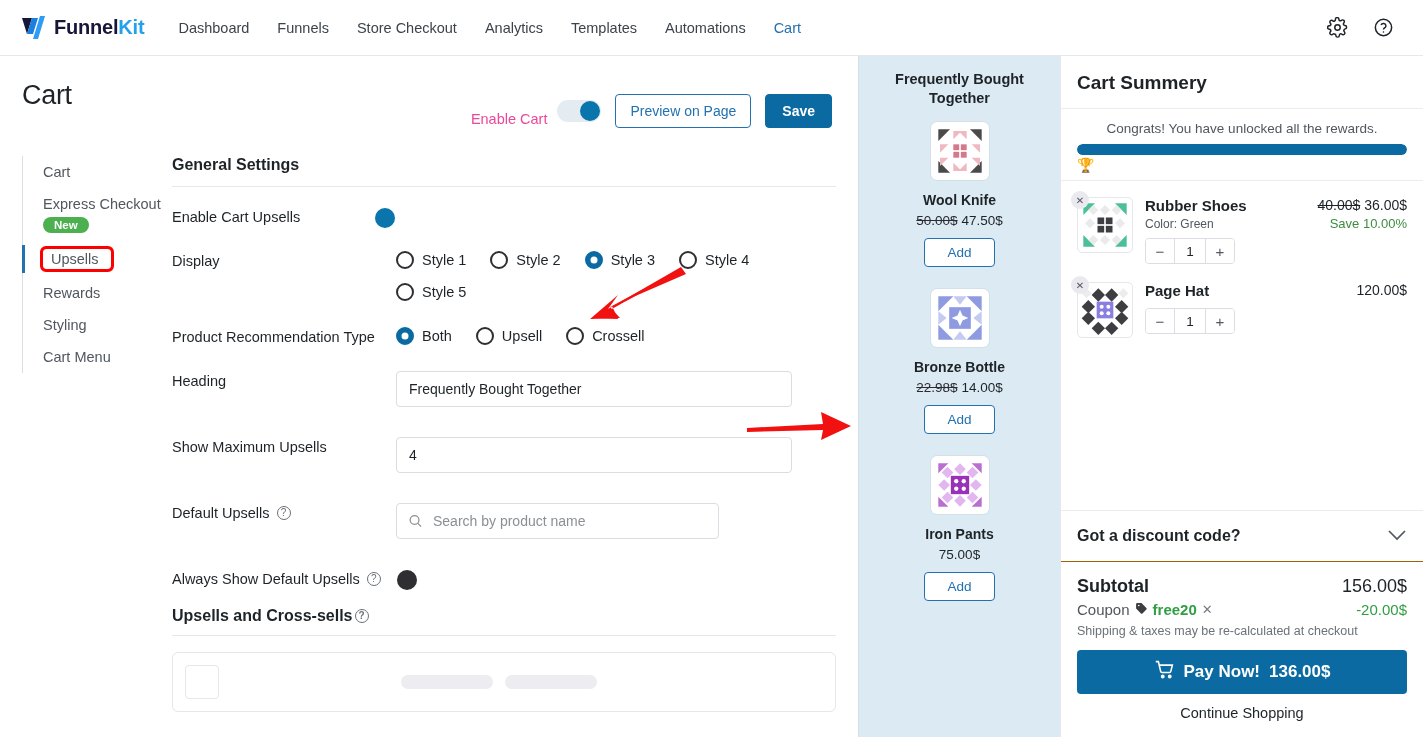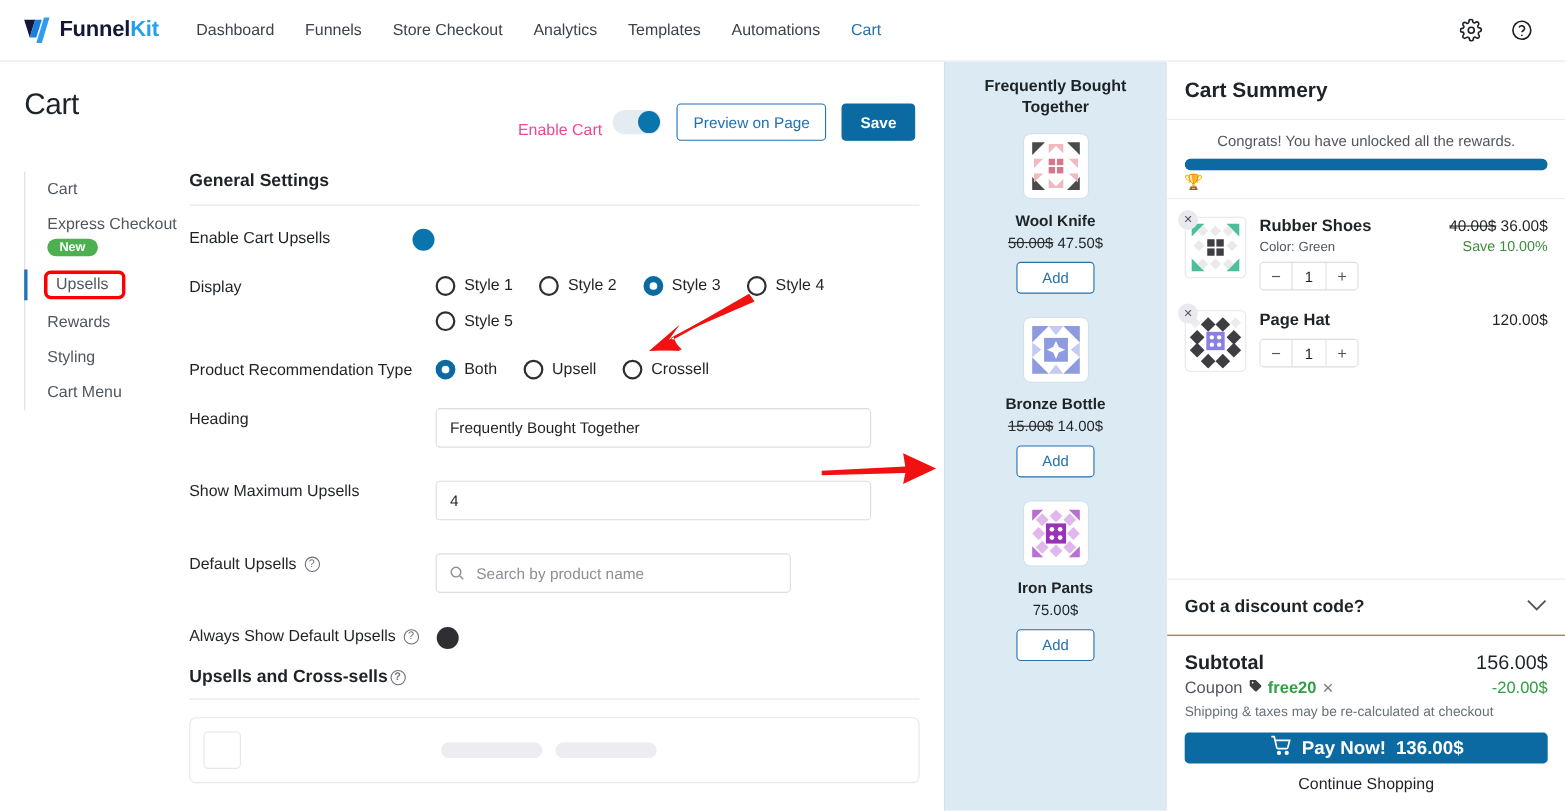--- a/index.html
+++ b/index.html
@@ -233,21 +233,21 @@
   .total-line .lbl { font-weight: 700; color: #1d2327; }
   .total-line .val { margin-left: auto; font-weight: 400; color: #1d2327; }
   .coupon-line { display: flex; align-items: center; font-size: 15px; margin-bottom: 6px; }
   .coupon-line .lbl { color: #50575e; display: flex; align-items: center; gap: 5px; }
   .coupon-code { color: #2f9e44; font-weight: 700; }
   .coupon-x { color: #7a7a85; font-size: 13px; cursor: pointer; }
   .coupon-line .val { margin-left: auto; color: #2f9e44; }
   .note { font-size: 12.5px; color: #6b7177; margin-bottom: 12px; }
   .pay-btn {
     width: 100%; background: #0a6aa1; color: #fff; border: none; border-radius: 4px;
-    height: 28px; font-size: 17px; font-weight: 700; cursor: pointer;
+    height: 44px; font-size: 17px; font-weight: 700; cursor: pointer;
     display: flex; align-items: center; justify-content: center; gap: 9px;
     font-family: inherit;
   }
   .continue {
     text-align: center; font-size: 14.5px; color: #1d2327; margin-top: 11px; cursor: pointer;
   }
 </style>
 </head>
 <body>
 
@@ -492,21 +492,21 @@
           <path d="M56 56 L38 56 L56 38 Z" fill="#8f9be0"></path>
           <path d="M22 4 L38 4 L30 14 Z" fill="#c3cbf0"></path>
           <path d="M4 22 L4 38 L14 30 Z" fill="#c3cbf0"></path>
           <path d="M56 22 L56 38 L46 30 Z" fill="#c3cbf0"></path>
           <path d="M22 56 L38 56 L30 46 Z" fill="#c3cbf0"></path>
           <rect x="17" y="17" width="26" height="26" fill="#8f9be0"></rect>
           <path d="M30 20 L33 27 L40 30 L33 33 L30 40 L27 33 L20 30 L27 27 Z" fill="#ffffff"></path>
         </svg>
         <div class="prod-name">Bronze Bottle</div>
         <div class="prod-price">
-          <span class="old">15.00$</span>
+          <span class="old">22.98$</span>
           <span>14.00$</span>
         </div>
         <button class="add-btn">Add</button>
       </div>
 
       <div class="upsell-item">
         <svg class="prod-thumb" viewBox="0 0 60 60">
           <rect width="60" height="60" fill="#ffffff"></rect>
           <path d="M4 4 L16 4 L4 16 Z" fill="#b96fd1"></path>
           <path d="M56 4 L44 4 L56 16 Z" fill="#b96fd1"></path>

